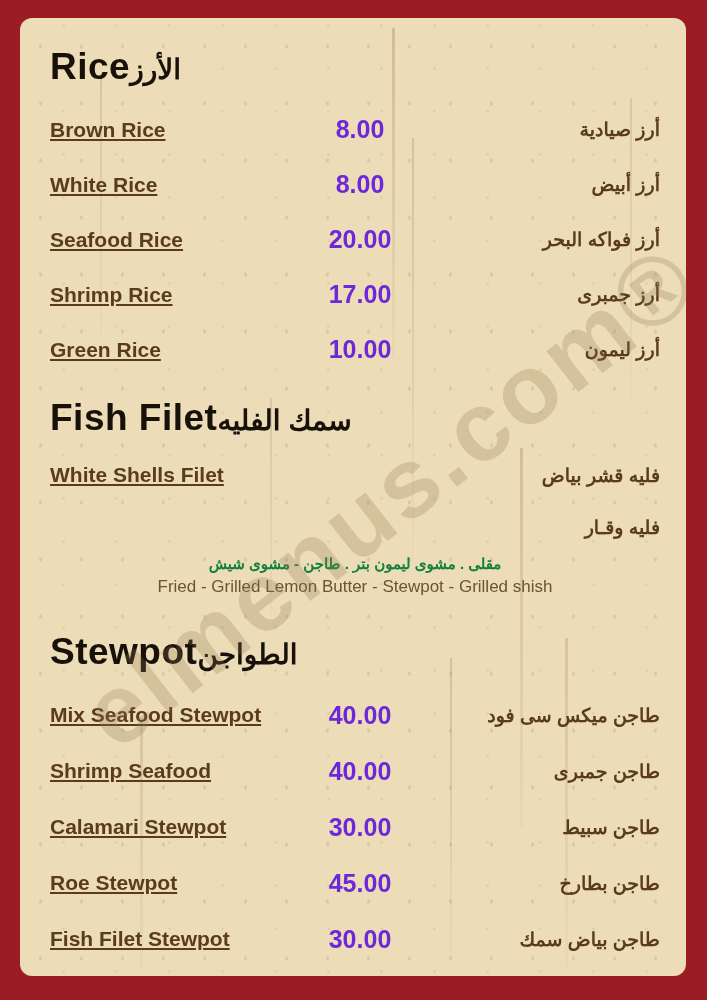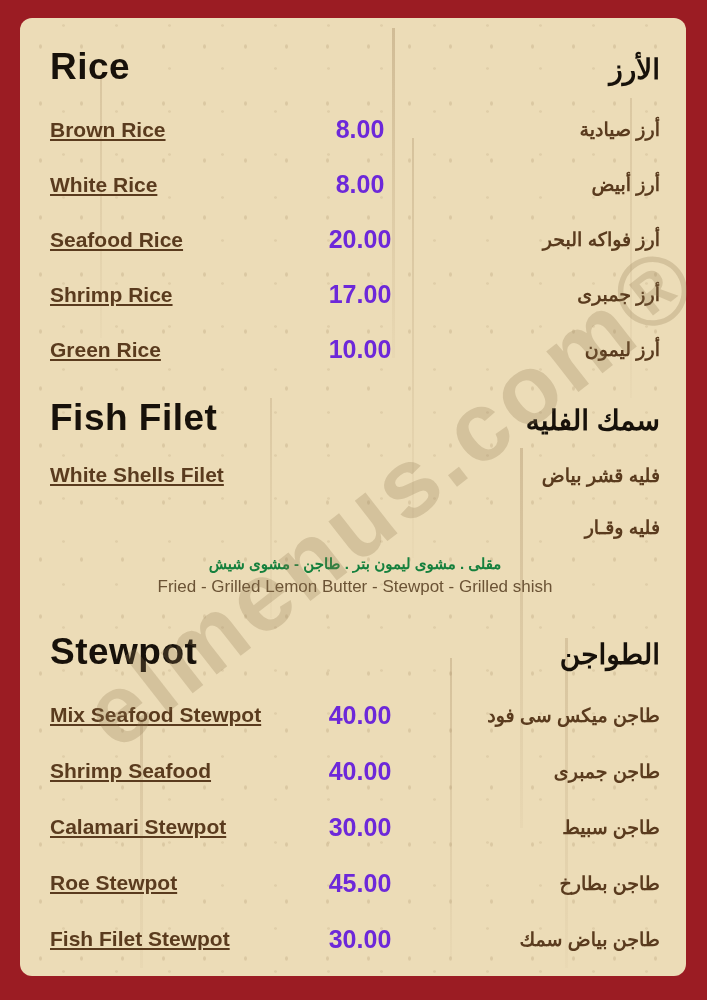--- a/index.html
+++ b/index.html
@@ -47,21 +47,21 @@
     font-weight: bold;
     letter-spacing: 4px;
     color: rgba(142,118,82,0.26);
     transform: rotate(-38deg);
     transform-origin: center;
     pointer-events: none;
     white-space: nowrap;
     z-index: 3;
   }
   .section-h {
-    display: flex; justify-content: space-between; align-items: baseline;
+    display: flex; justify-content: flex-start; align-items: baseline;
     position: relative; z-index: 2;
   }
   .h-en { font-size: 37px; font-weight: bold; color: #17110a; letter-spacing: 0.5px; }
   .h-ar { font-size: 28px; font-weight: bold; color: #17110a; direction: rtl; }
   .row {
     display: flex; align-items: center; height: 55px;
     position: relative; z-index: 2;
   }
   .row .en { width: 245px; font-size: 21px; font-weight: bold; color: #5A3B1E; text-decoration: underline; }
   .row .price { width: 130px; text-align: center; font-size: 25px; font-weight: bold; color: #6d28d9; }

